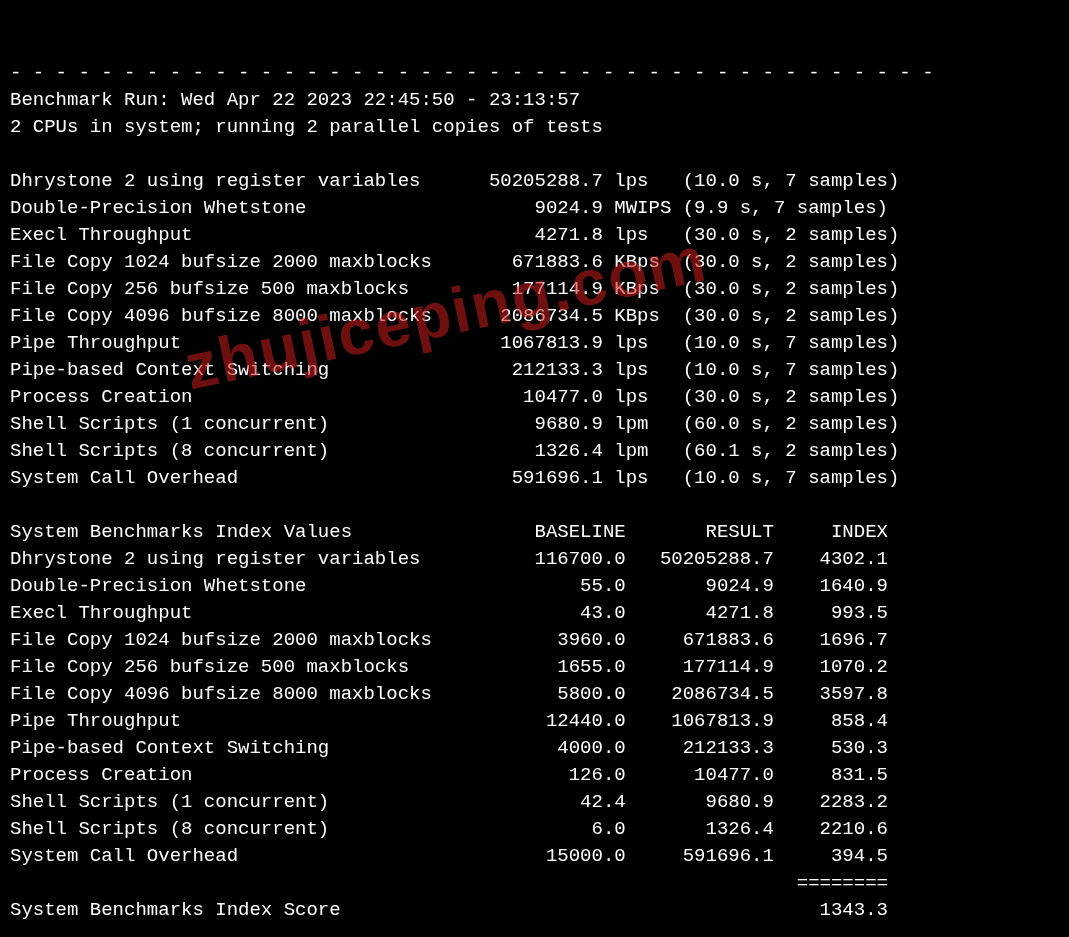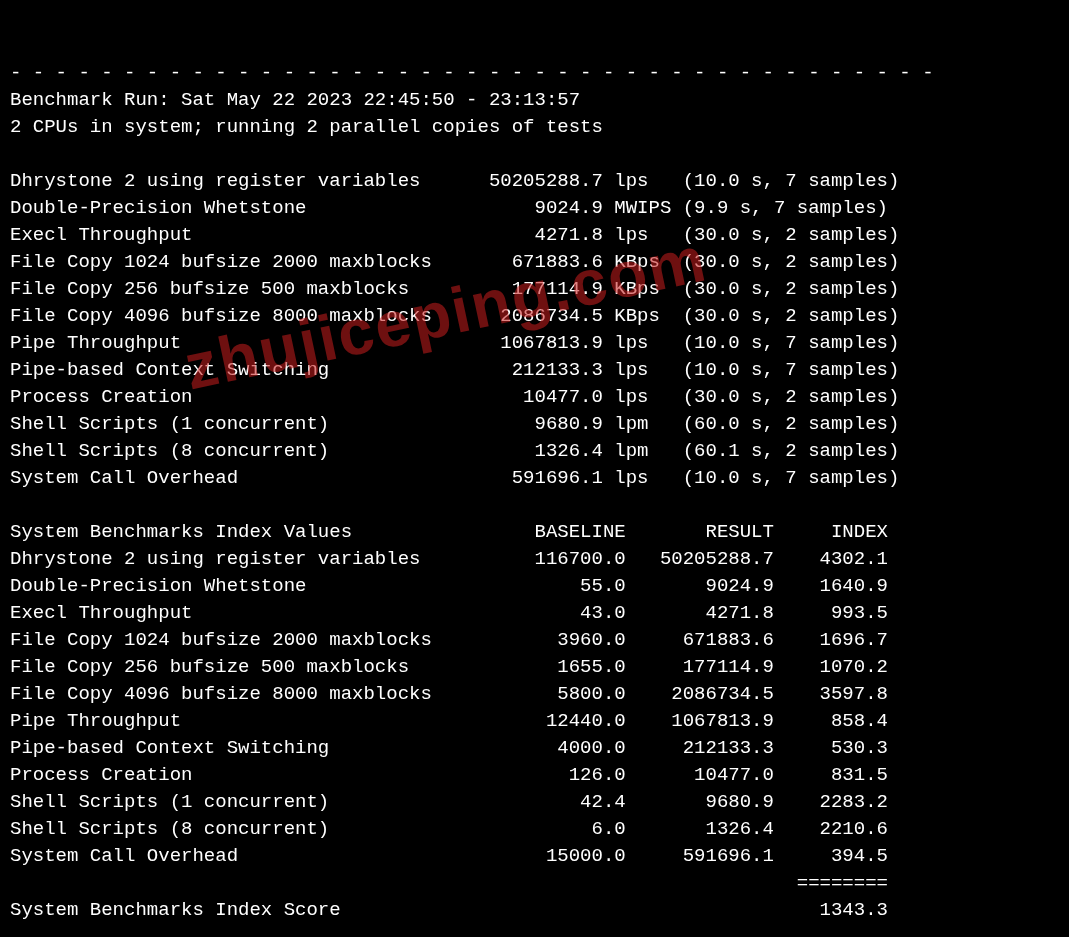--- a/index.html
+++ b/index.html
@@ -33,21 +33,21 @@
     user-select: none;
     letter-spacing: 2px;
   }
 </style>
 </head>
 <body>
 
 <div class="terminal">
 <span class="watermark">zhujiceping.com</span>
 <span>- - - - - - - - - - - - - - - - - - - - - - - - - - - - - - - - - - - - - - - - -</span>
-<span>Benchmark Run: Sat May 22 2023 22:45:50 - 23:13:57</span>
+<span>Benchmark Run: Wed Apr 22 2023 22:45:50 - 23:13:57</span>
 <span>2 CPUs in system; running 2 parallel copies of tests</span>
 
 <span id="results-block">Dhrystone 2 using register variables      50205288.7 lps   (10.0 s, 7 samples)
 Double-Precision Whetstone                    9024.9 MWIPS (9.9 s, 7 samples)
 Execl Throughput                              4271.8 lps   (30.0 s, 2 samples)
 File Copy 1024 bufsize 2000 maxblocks       671883.6 KBps  (30.0 s, 2 samples)
 File Copy 256 bufsize 500 maxblocks         177114.9 KBps  (30.0 s, 2 samples)
 File Copy 4096 bufsize 8000 maxblocks      2086734.5 KBps  (30.0 s, 2 samples)
 Pipe Throughput                            1067813.9 lps   (10.0 s, 7 samples)
 Pipe-based Context Switching                212133.3 lps   (10.0 s, 7 samples)

